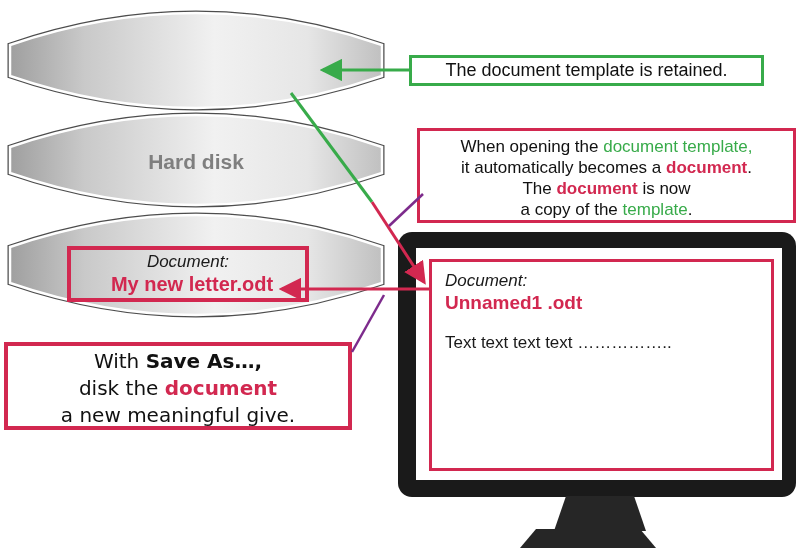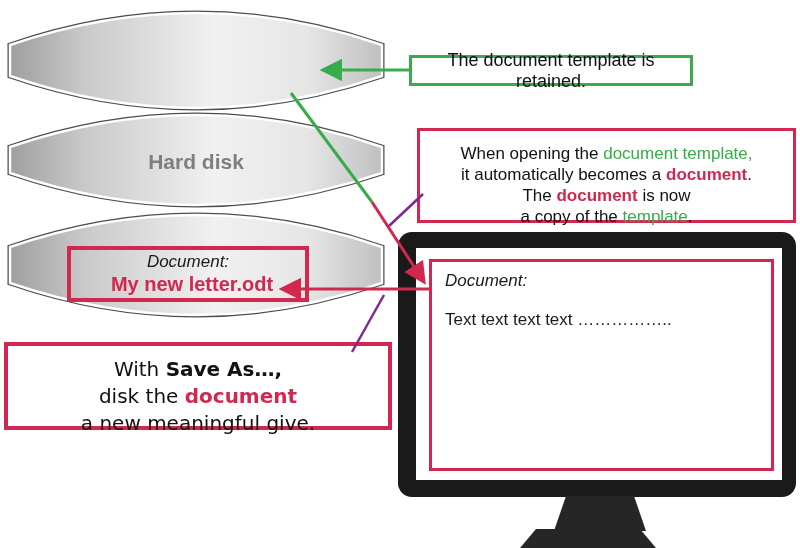--- a/index.html
+++ b/index.html
@@ -17,34 +17,34 @@
 
   #template-box{left:50px;top:23px;width:266px;height:70px;border:4px solid var(--green,#38ab4a);}
   #template-box .filename{font-weight:bold;font-size:19px;margin-top:2px;}
 
   #hard-disk-label{left:0;top:150px;width:392px;text-align:center;font-size:21px;font-weight:bold;
                    color:var(--gray-label,#7f7f7f);z-index:10;position:absolute;}
 
   #document-box{left:67px;top:246px;width:242px;height:56px;border:4px solid var(--crimson,#d22850);}
   #document-box .filename{font-weight:bold;font-size:20px;margin-top:1px;margin-left:8px;}
 
-  #retained-box{left:409px;top:55px;width:284px;height:31px;border:3px solid var(--green,#38ab4a);
+  #retained-box{left:409px;top:55px;width:355px;height:31px;border:3px solid var(--green,#38ab4a);
                 font-size:18px;justify-content:center;}
 
   #when-box{left:417px;top:128px;width:379px;height:95px;border:3px solid var(--crimson,#d22850);
-            font-size:17px;line-height:21px;padding-top:12px;text-align:center;}
+            font-size:17px;line-height:21px;padding-top:5px;text-align:center;}
 
   #screen-box{left:429px;top:259px;width:345px;height:212px;border:3px solid var(--crimson,#d22850);
               padding:9px 8px 0 13px;text-align:left;}
   #screen-box .filename{font-weight:bold;font-size:19px;margin-top:1px;}
   #screen-box .body-text{font-size:17px;margin-top:19px;color:#1a1a1a;}
 
-  #saveas-box{left:4px;top:342px;width:388px;height:88px;border:4px solid var(--crimson,#d22850);
+  #saveas-box{left:4px;top:342px;width:348px;height:88px;border:4px solid var(--crimson,#d22850);
               font-family:"DejaVu Sans",sans-serif;font-size:20px;line-height:27px;
-              padding-top:10px;text-align:center;}
+              padding-top:2px;text-align:center;}
 
   .ln-green{stroke:var(--green,#38ab4a);}
   .ln-red{stroke:var(--crimson,#d22850);}
   .ln-purple{stroke:var(--purple,#7d2b8c);}
   .mk-green{fill:var(--green,#38ab4a);}
   .mk-red{fill:var(--crimson,#d22850);}
 </style>
 </head>
 <body>
 
@@ -98,20 +98,21 @@
 
   <div id="when-box" class="box">
     <div><span>When opening the </span><span class="green-text">document template,</span></div>
     <div><span>it automatically becomes a </span><span class="red-text bold">document</span><span>.</span></div>
     <div><span>The </span><span class="red-text bold">document</span><span> is now</span></div>
     <div><span>a copy of the </span><span class="green-text">template</span><span>.</span></div>
   </div>
 
   <div id="screen-box" class="box">
     <div class="italic-label">Document:</div>
+    <div class="filename red-text">Unnamed1 .odt</div>
     <div class="body-text">Text text text text ……………..</div>
   </div>
 
   <div id="saveas-box" class="box">
     <div><span>With  </span><span class="bold">Save As…,</span></div>
     <div><span>disk the </span><span class="red-text bold">document</span></div>
     <div>a new meaningful give.</div>
   </div>
 
   <svg id="fg-svg" width="800" height="548" viewBox="0 0 800 548">

